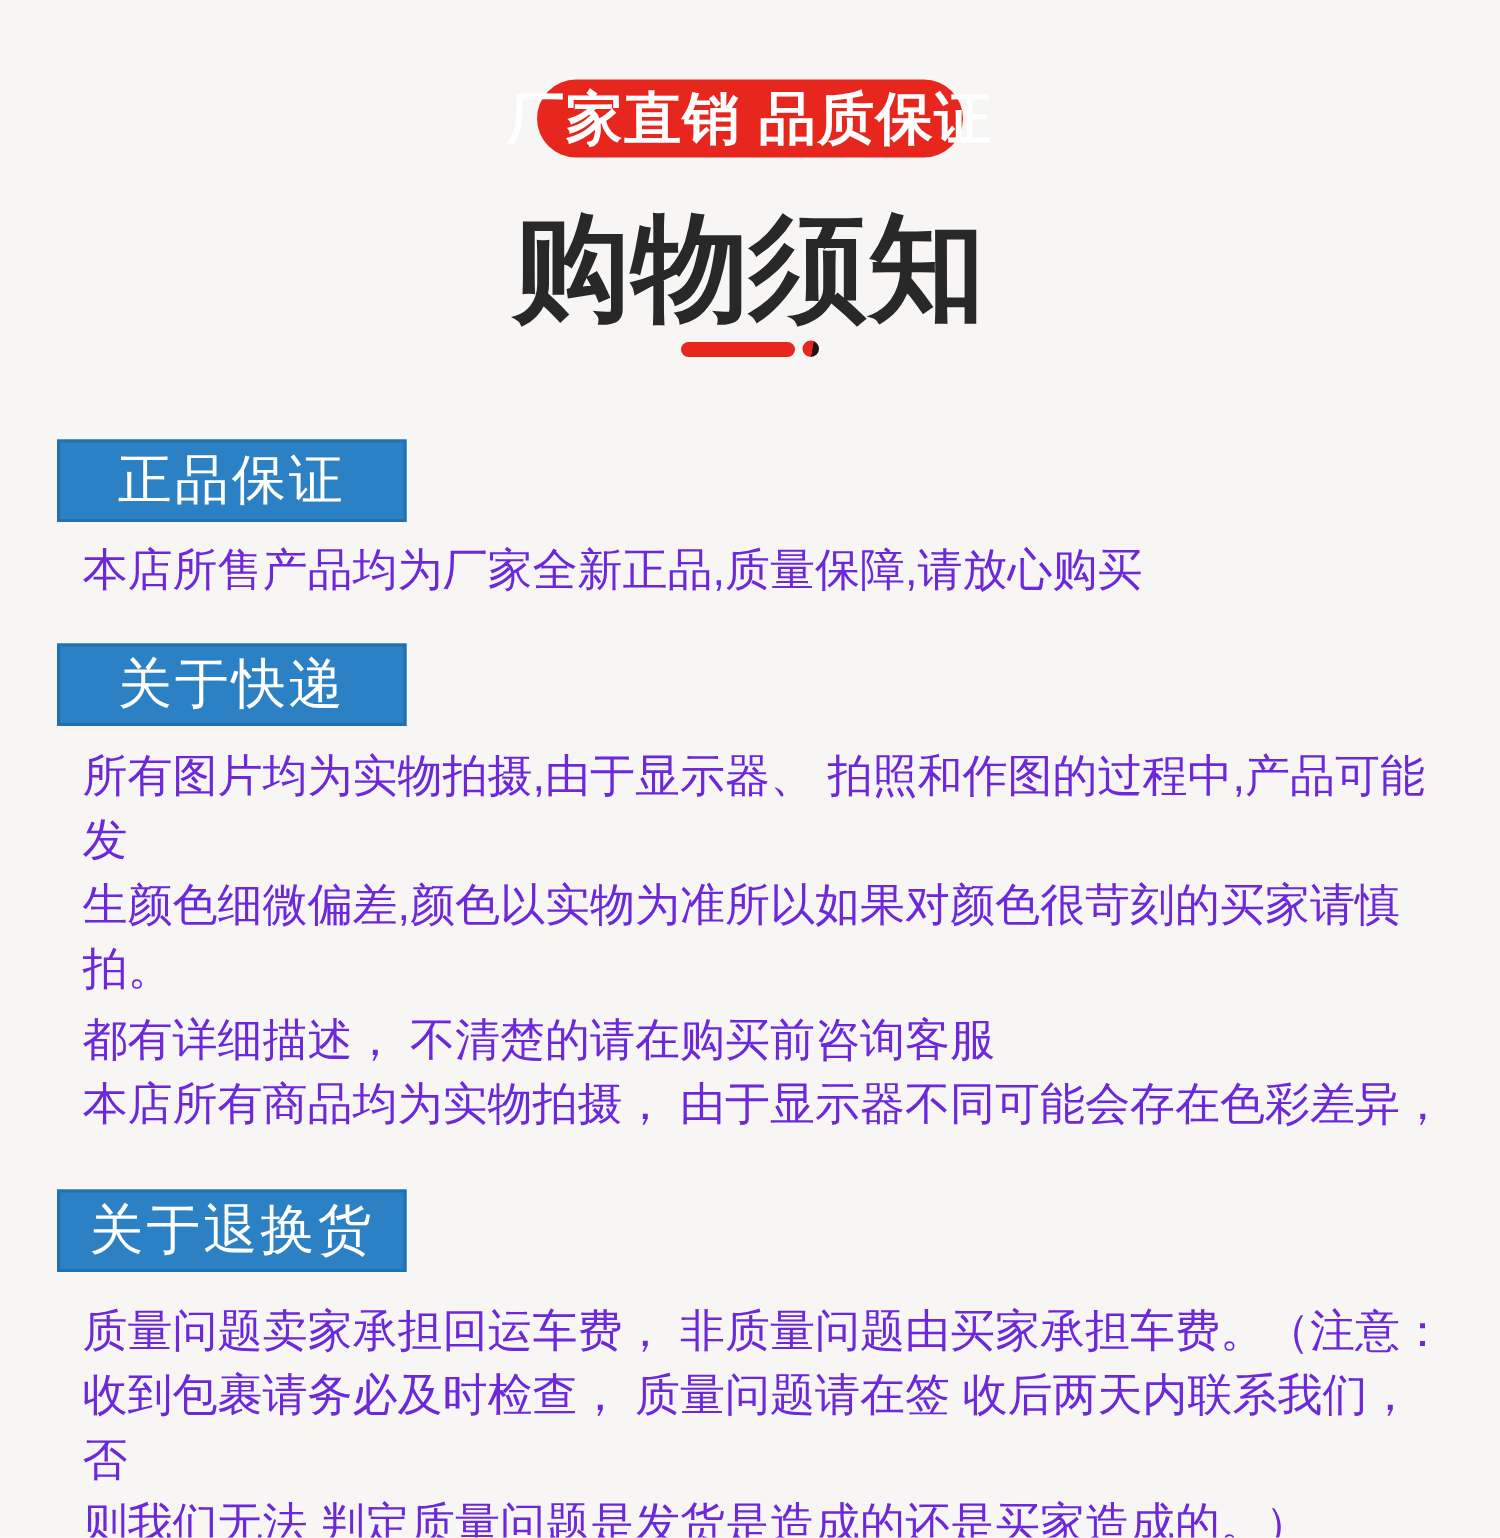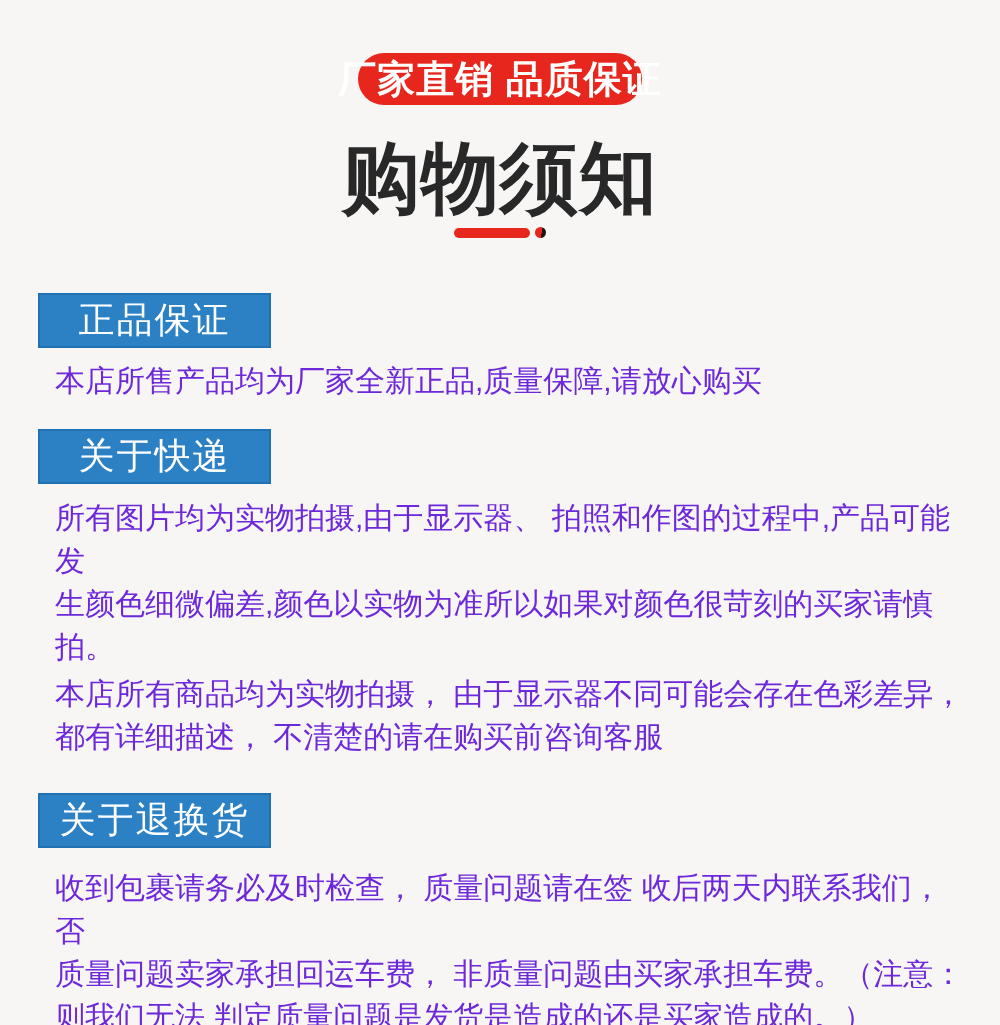--- a/index.html
+++ b/index.html
@@ -131,26 +131,26 @@
 
   <div class="section-heading h2">
     <span>关于快递</span>
   </div>
   <div class="section-body p2">
     <span class="line">所有图片均为实物拍摄,由于显示器、 拍照和作图的过程中,产品可能发</span>
     <span class="line">生颜色细微偏差,颜色以实物为准所以如果对颜色很苛刻的买家请慎拍。</span>
   </div>
 
   <div class="section-body p3">
+    <span class="line">都有详细描述， 不清楚的请在购买前咨询客服</span>
     <span class="line">本店所有商品均为实物拍摄， 由于显示器不同可能会存在色彩差异，</span>
-    <span class="line">都有详细描述， 不清楚的请在购买前咨询客服</span>
   </div>
 
   <div class="section-heading h4">
     <span>关于退换货</span>
   </div>
   <div class="section-body p4">
+    <span class="line">质量问题卖家承担回运车费， 非质量问题由买家承担车费。（注意：</span>
     <span class="line">收到包裹请务必及时检查， 质量问题请在签 收后两天内联系我们， 否</span>
-    <span class="line">质量问题卖家承担回运车费， 非质量问题由买家承担车费。（注意：</span>
     <span class="line">则我们无法 判定质量问题是发货是造成的还是买家造成的。）</span>
   </div>
 
 </div>
 
 </body></html>

